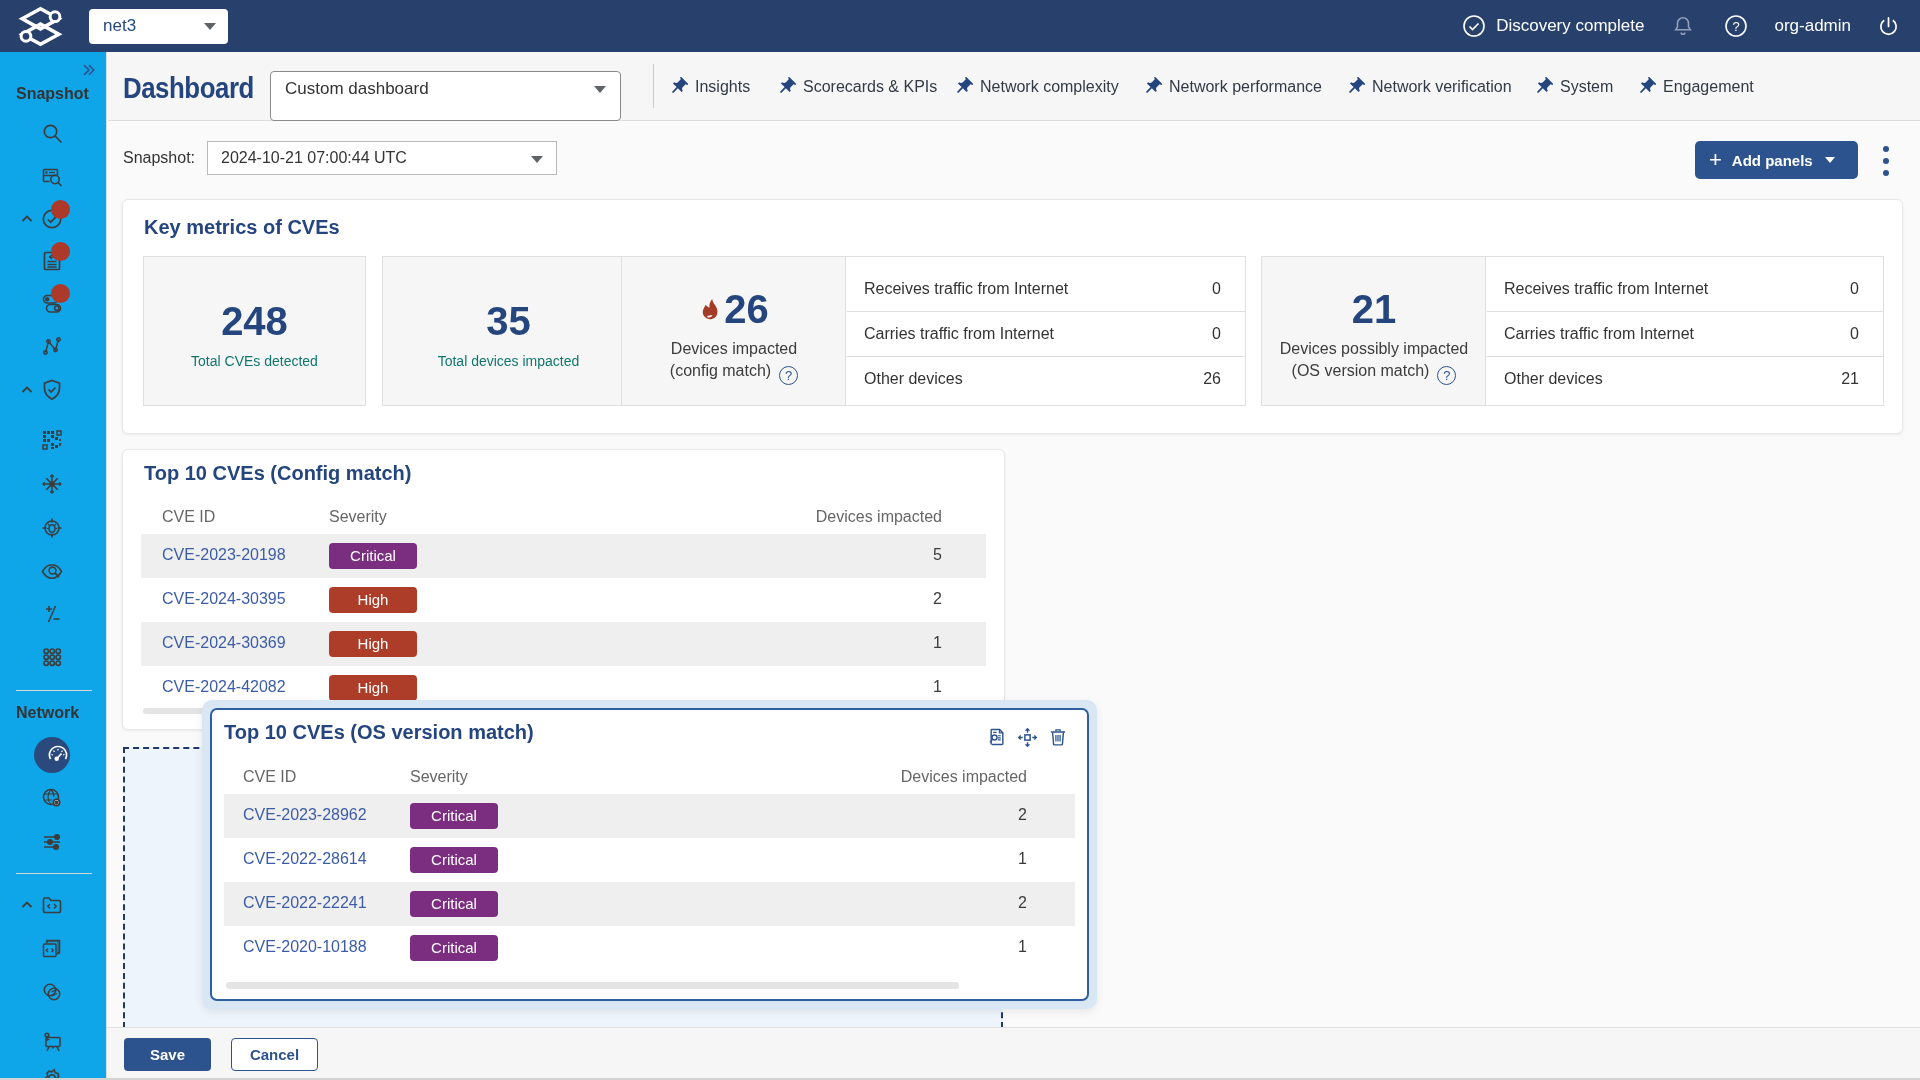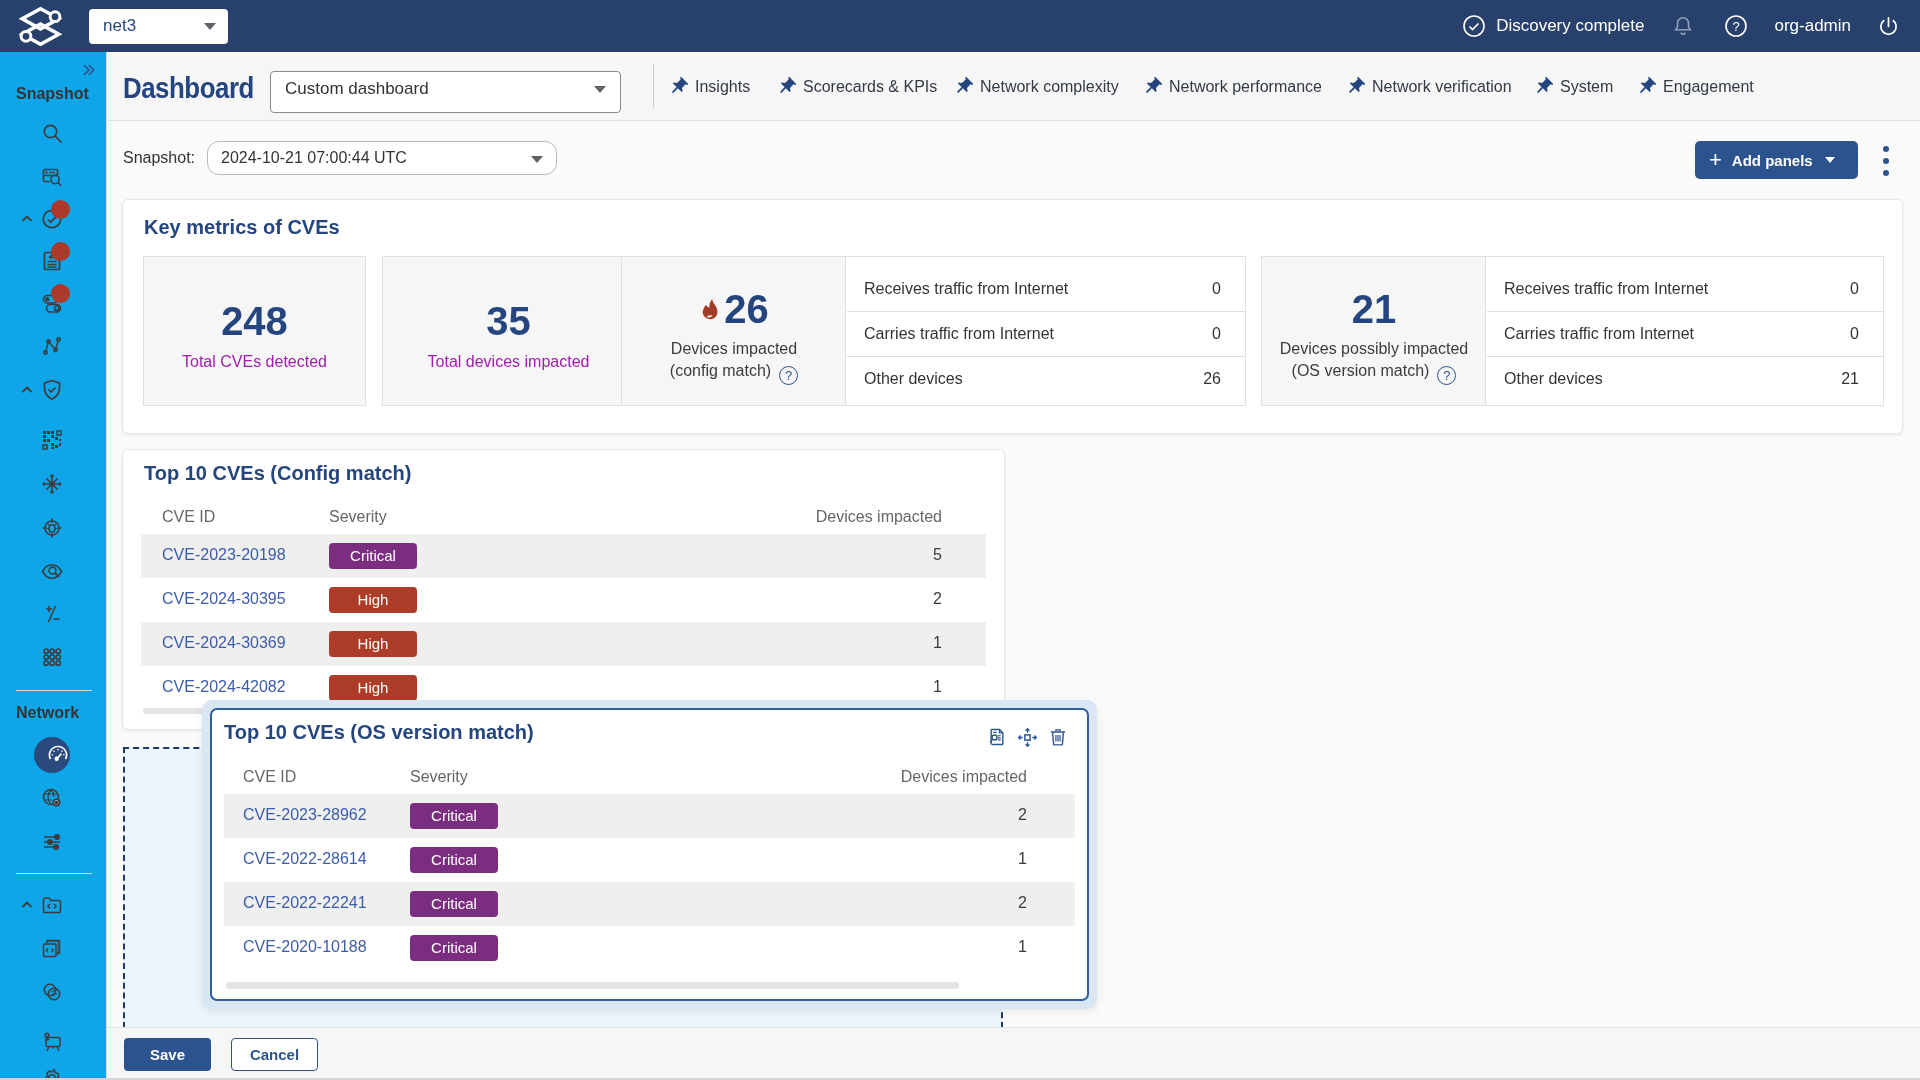--- a/index.html
+++ b/index.html
@@ -16,43 +16,43 @@
 
 #sidebar { position:absolute; left:0; top:52px; width:107px; height:1028px; background:#0ea5e9; border-right:1px solid #ddd; }
 #sidebar .lbl { position:absolute; left:16px; font-size:16px; font-weight:bold; color:#333; }
 .sbicon { position:absolute; left:40px; width:24px; height:24px; }
 .chev { position:absolute; left:20px; width:14px; height:14px; }
 .badge { position:absolute; width:19px; height:19px; border-radius:50%; background:#ad392b; }
 .sdivider { position:absolute; left:16px; width:76px; border-top:1px solid #d9d9d9; }
 
 #hdr { position:absolute; left:108px; top:52px; width:1812px; height:69px; background:#f6f6f6; border-bottom:1px solid #ddd; }
 #hdr h1 { position:absolute; left:15px; top:19px; font-size:30px; letter-spacing:-0.5px; color:#24457e; transform:scaleX(0.86); transform-origin:0 0; white-space:nowrap; }
-#dashsel { position:absolute; left:162px; top:19px; width:351px; height:42px; background:#fff; border:1px solid #8a8a8a; border-radius:4px; }
+#dashsel { position:absolute; left:162px; top:19px; width:351px; height:50px; background:#fff; border:1px solid #8a8a8a; border-radius:4px; }
 #dashsel .t { position:absolute; left:14px; top:7px; font-size:17px; color:#333; }
 #dashsel .caret { position:absolute; right:14px; top:14px; }
 #hdr .vdiv { position:absolute; left:545px; top:12px; height:44px; border-left:1px solid #ccc; }
 .tab { position:absolute; top:24px; display:flex; align-items:center; gap:6px; font-size:16px; color:#323a46; white-space:nowrap; }
 #snaplbl { position:absolute; left:123px; top:149px; font-size:16px; color:#333; }
-#snapsel { position:absolute; left:207px; top:141px; width:350px; height:34px; background:#fff; border:1px solid #b9b9b9; border-radius:12px; }
+#snapsel { position:absolute; left:207px; top:141px; width:350px; height:34px; background:#fff; border:1px solid #b9b9b9; border-radius:0; }
 #snapsel .t { position:absolute; left:13px; top:7px; font-size:16px; color:#333; }
 #snapsel .caret { position:absolute; right:13px; top:14px; }
 #addbtn { position:absolute; left:1695px; top:141px; width:163px; height:38px; background:#2d538f; border-radius:5px; color:#fff; display:flex; align-items:center; }
 #addbtn .plus { font-size:22px; font-weight:normal; margin-left:14px; line-height:1; }
 #addbtn .t { font-size:15px; font-weight:bold; margin-left:10px; }
 #addbtn .caret { border-top-color:#fff; margin-left:12px; border-left-width:5px; border-right-width:5px; border-top-width:6px; }
 #kebab { position:absolute; left:1883px; top:146px; width:6px; }
 #kebab i { display:block; width:6px; height:6px; border-radius:50%; background:#2d538f; margin:0 0 6px 0; }
 
 .panel { position:absolute; background:#fff; border:1px solid #e8e8e8; border-radius:6px; box-shadow:0 1px 3px rgba(0,0,0,0.08); }
 .panel h2 { font-size:20px; color:#24457e; }
 #km { left:122px; top:199px; width:1781px; height:235px; }
 #km h2 { position:absolute; left:21px; top:16px; }
 .mcard { position:absolute; top:56px; height:150px; background:#f6f6f6; border:1px solid #e0e0e0; }
 .mcard .num { position:absolute; width:100%; top:42px; text-align:center; font-size:40px; font-weight:bold; color:#24457e; }
-.mcard .cap { position:absolute; width:100%; top:96px; text-align:center; font-size:16px; color:#a21caf; }
+.mcard .cap { position:absolute; width:100%; top:96px; text-align:center; font-size:14px; color:#0f766e; }
 .mgroup { position:absolute; top:56px; height:150px; border:1px solid #e0e0e0; background:#fff; }
 .mgroup .gray { position:absolute; left:0; top:0; width:224px; height:148px; background:#f6f6f6; border-right:1px solid #e0e0e0; }
 .mgroup .num { position:absolute; width:224px; top:30px; text-align:center; font-size:40px; font-weight:bold; color:#24457e; }
 .mgroup .cap1 { position:absolute; width:224px; top:83px; text-align:center; font-size:16px; color:#3c3c3c; }
 .mgroup .cap2 { position:absolute; width:224px; top:105px; text-align:center; font-size:16px; color:#3c3c3c; }
 .mlist { position:absolute; left:225px; top:10px; right:0; }
 .mlist .row { position:relative; height:45px; border-bottom:1px solid #dedede; }
 .mlist .row:last-child { border-bottom:none; }
 .mlist .row .k { position:absolute; left:17px; top:13px; font-size:16px; color:#333; }
 .mlist .row .v { position:absolute; right:24px; top:13px; font-size:16px; color:#333; }

